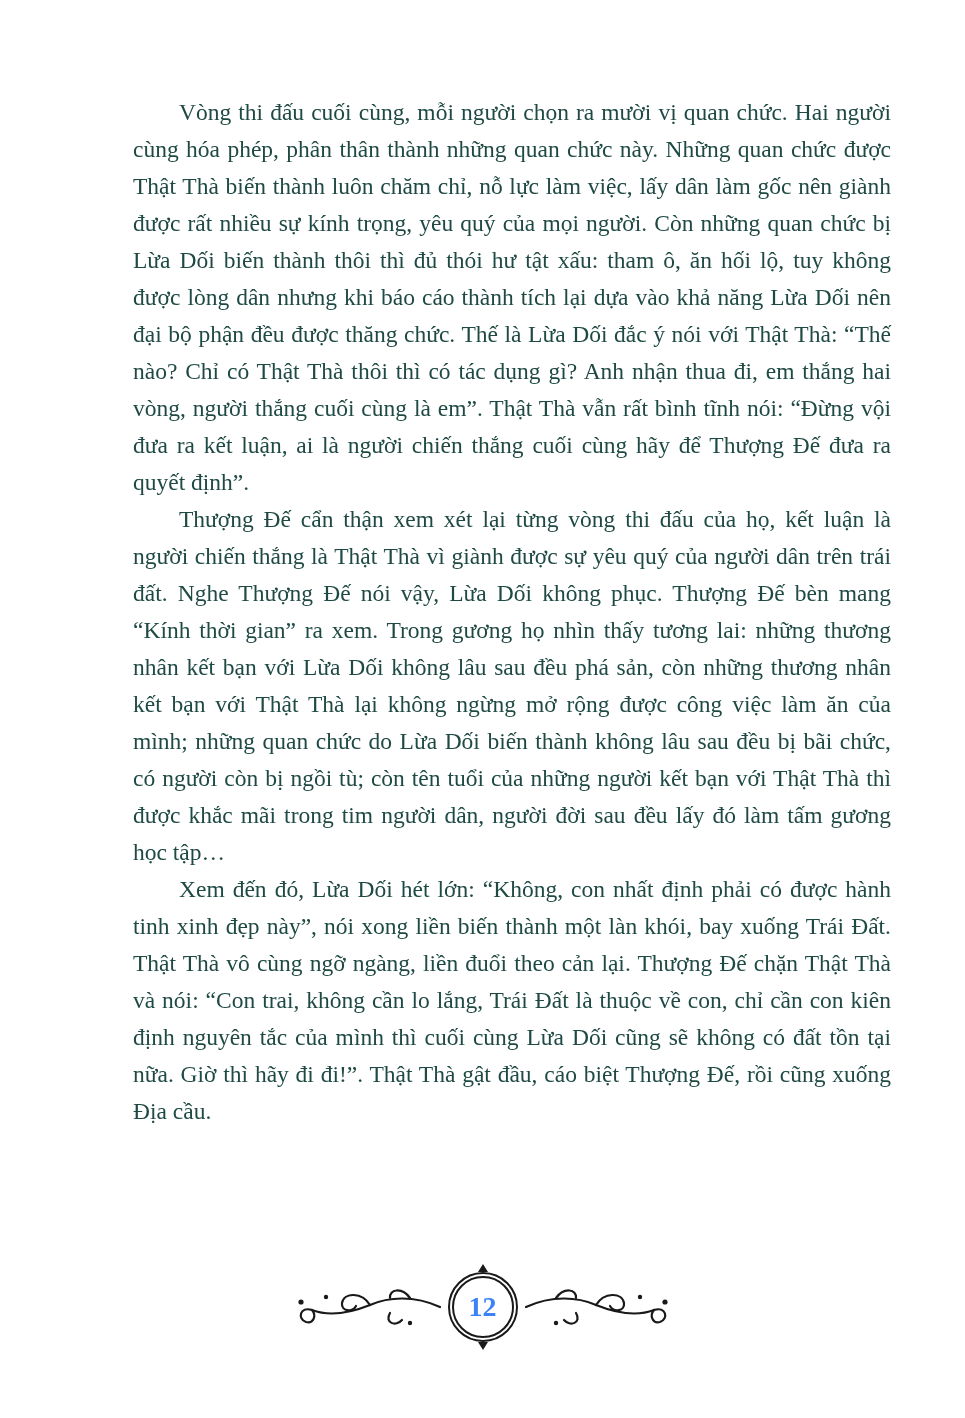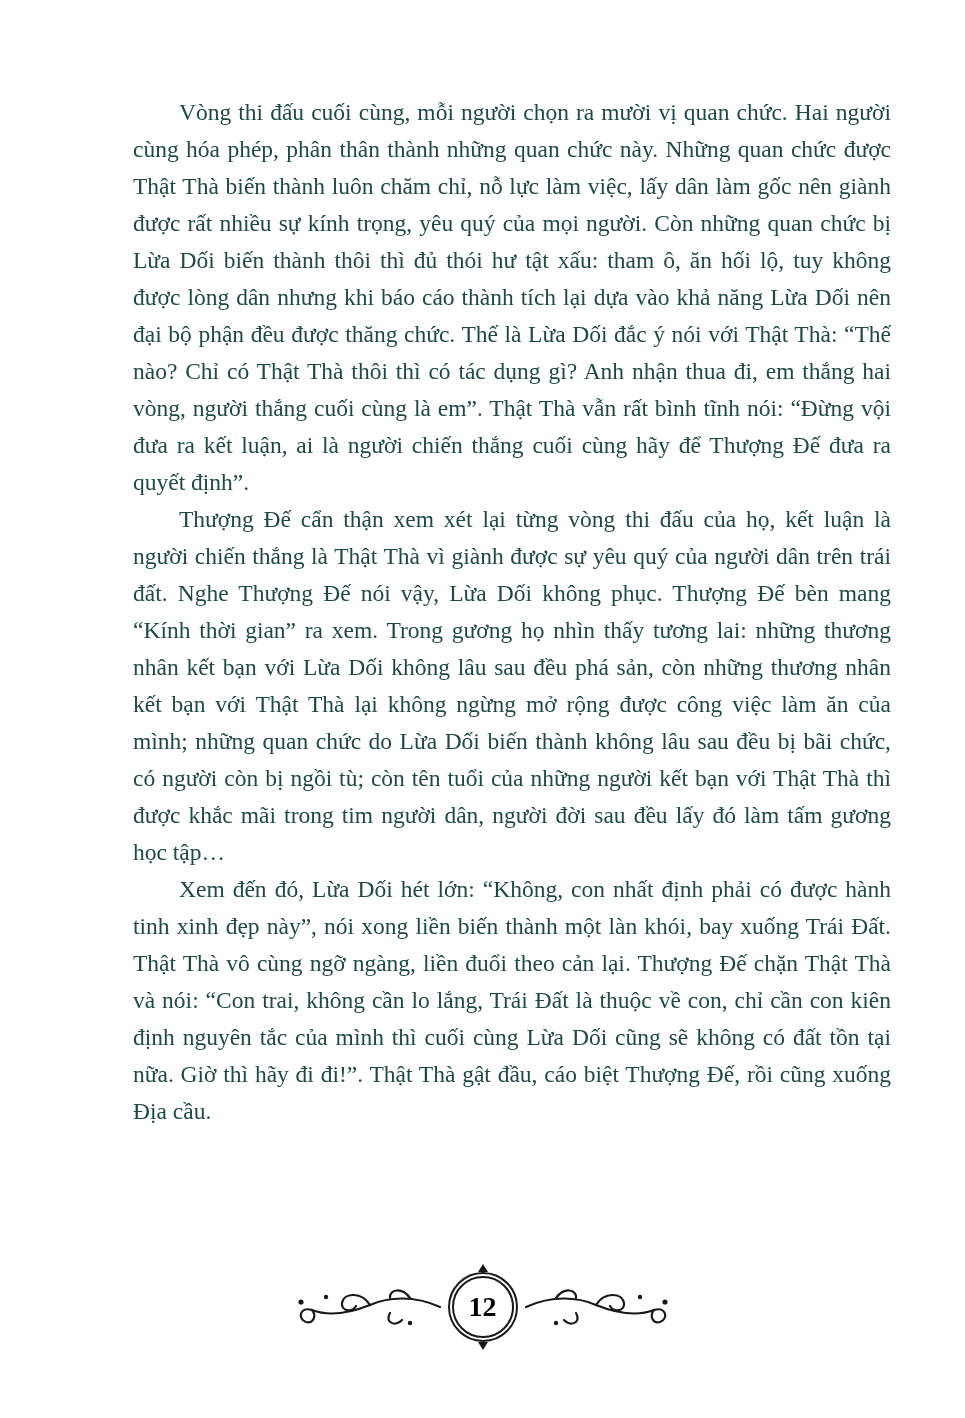--- a/index.html
+++ b/index.html
@@ -46,21 +46,21 @@
     position: relative;
     width: 58px;
     height: 58px;
     border: 6px double #191919;
     border-radius: 50%;
     display: flex;
     align-items: center;
     justify-content: center;
     font-size: 28px;
     font-weight: bold;
-    color: #000000;
+    color: #3b82f6;
     background: #ffffff;
     z-index: 2;
     box-shadow: 0 0 0 1px #ffffff;
   }
   .page-circle::before,
   .page-circle::after {
     content: "";
     position: absolute;
     left: 50%;
     transform: translateX(-50%);

